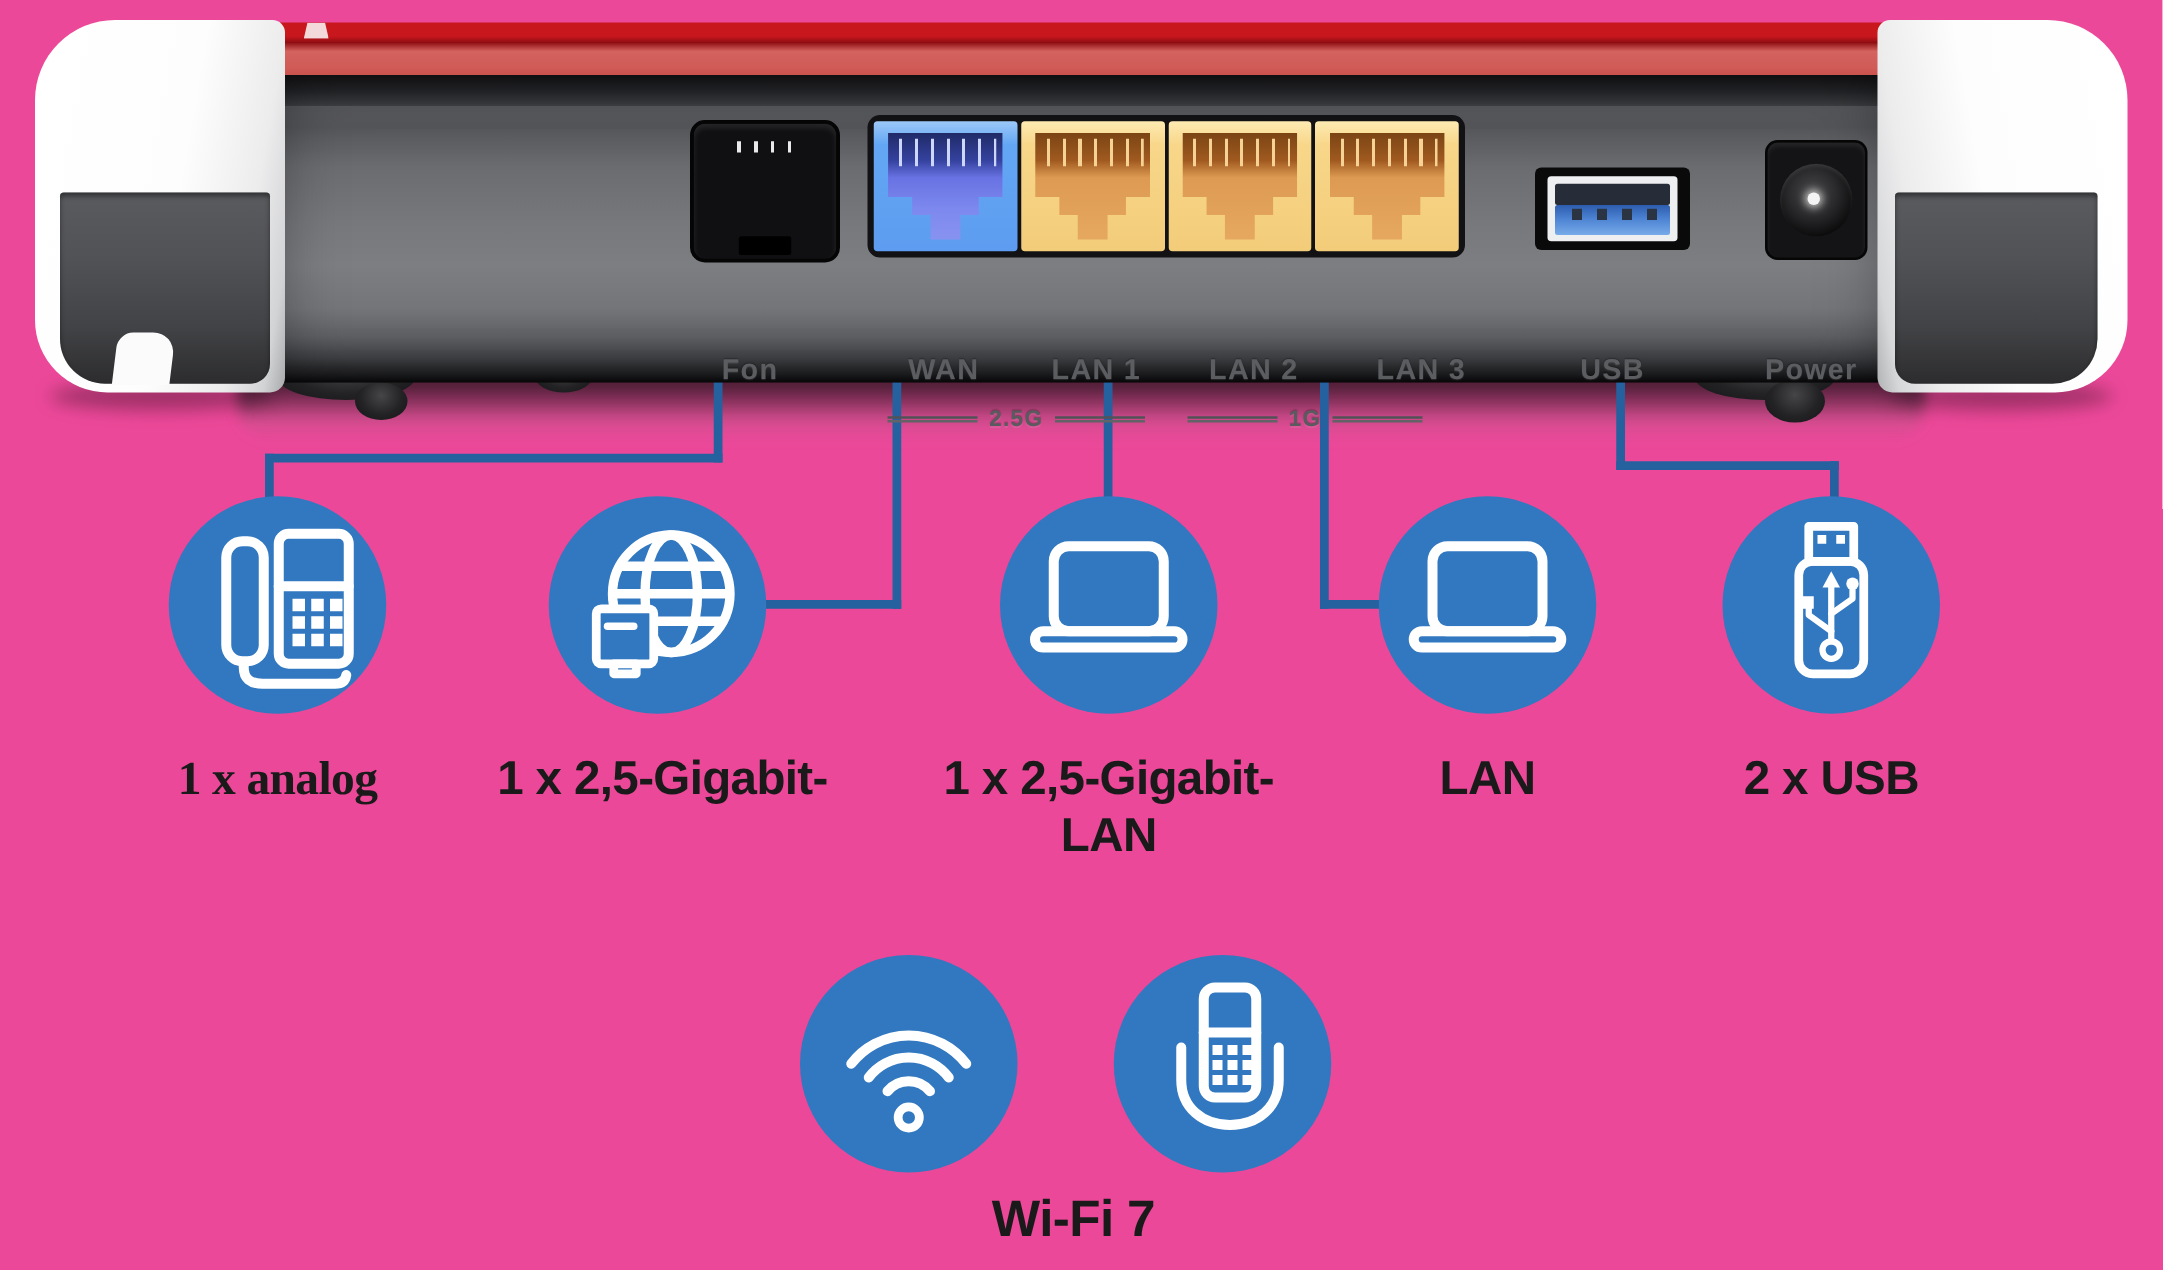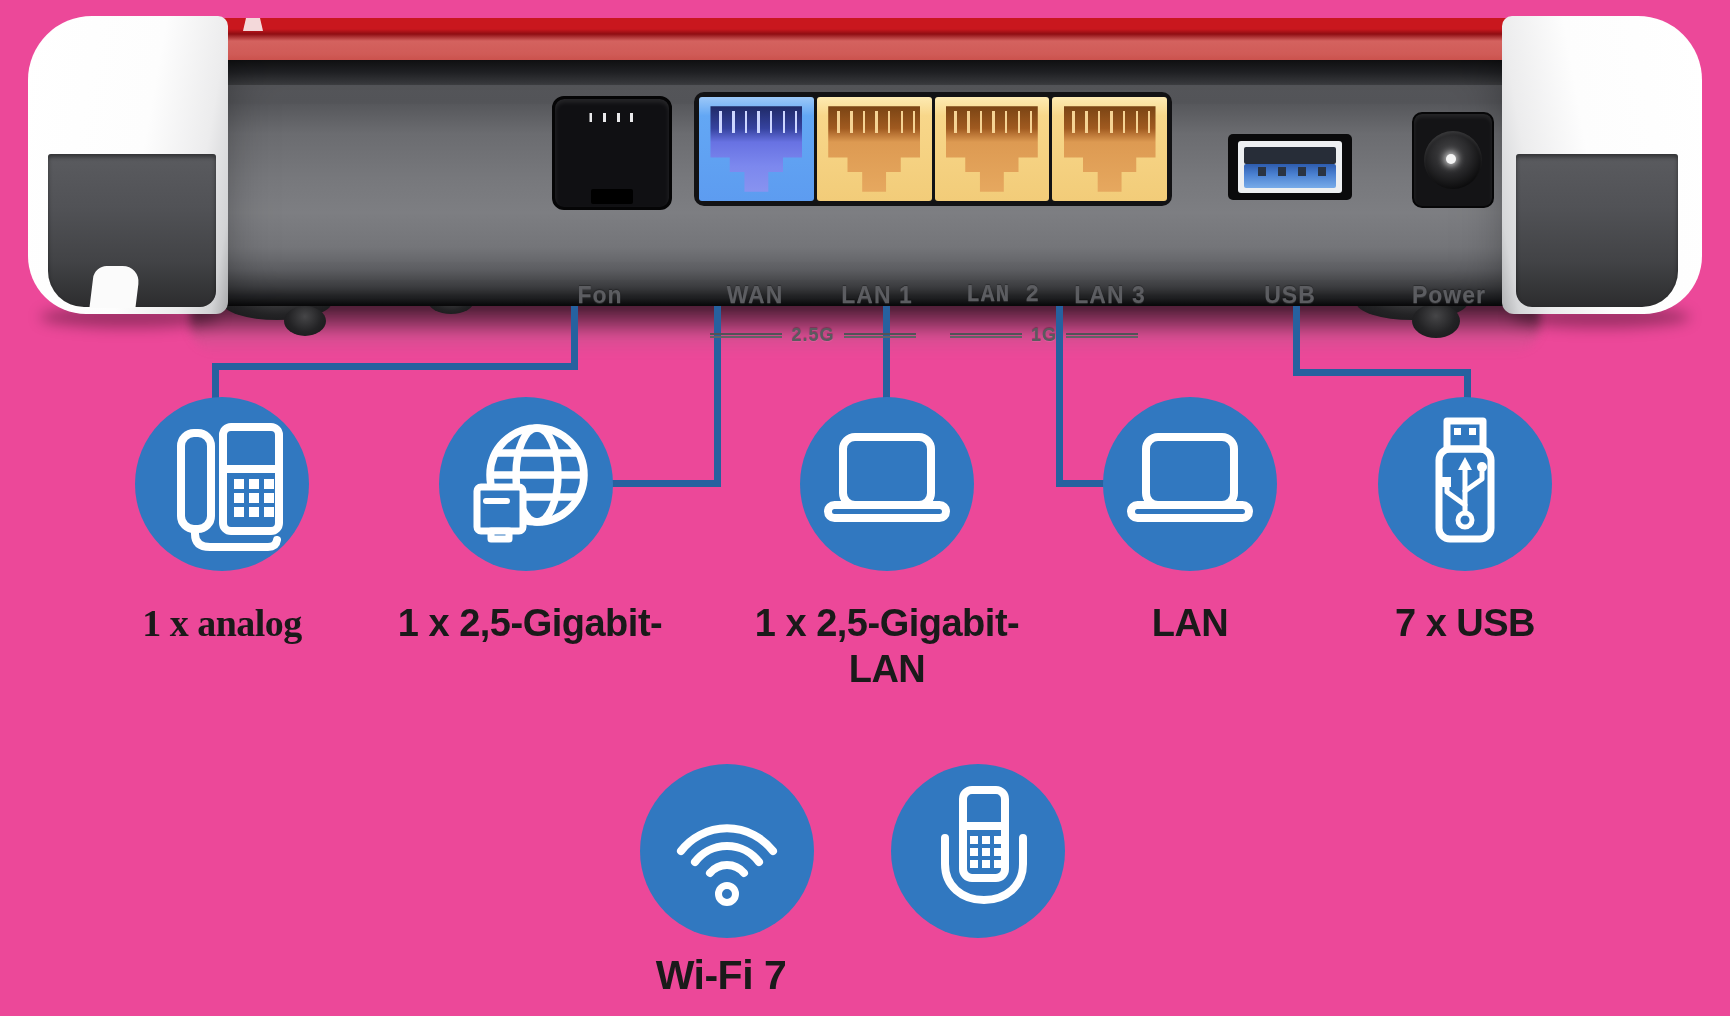--- a/index.html
+++ b/index.html
@@ -161,22 +161,22 @@
 
     <div class="abs power-port" style="left:1210px;top:52px;">
       <div class="power-circle">
           <div class="power-pin"></div>
         </div>
     </div>
 
     <div class="abs portlabel" style="left:333px;">Fon</div>
     <div class="abs portlabel" style="left:488px;">WAN</div>
     <div class="abs portlabel" style="left:610px;">LAN 1</div>
-    <div class="abs portlabel" style="left:736px;font-family:Liberation Mono, monospace;">LAN 2</div>
-    <div class="abs portlabel" style="left:843px;">LAN 3</div>
+    <div class="abs portlabel" style="left:736px;">LAN 2</div>
+    <div class="abs portlabel" style="left:870px;">LAN 3</div>
     <div class="abs portlabel" style="left:1023px;text-align:center;">USB</div>
     <div class="abs portlabel" style="left:1182px;">Power</div>
 
     <div class="abs spec" style="left:508px;width:206px;">
       <span class="dash"></span>
       <span>2.5G</span>
       <span class="dash"></span>
     </div>
     <div class="abs spec" style="left:748px;width:188px;">
       <span class="dash"></span>
@@ -277,21 +277,21 @@
     <div>1 x 2,5-Gigabit-</div>
   </div>
   <div class="abs toplabel" style="left:697px;">
     <div>1 x 2,5-Gigabit-</div>
     <div>LAN</div>
   </div>
   <div class="abs toplabel" style="left:1000px;">
     <div>LAN</div>
   </div>
   <div class="abs toplabel" style="left:1275px;">
-    <div>7 x USB</div>
+    <div>2 x USB</div>
   </div>
 
   <div class="abs callout-circle" style="left:640px;top:764px;">
     <svg width="174" height="174" viewBox="0 0 174 174">
       <g fill="none" stroke="#fff" stroke-width="8" stroke-linecap="round">
         <path d="M41,87 A58,58 0 0 1 133,87"></path>
         <path d="M55,98 A40,40 0 0 1 119,98"></path>
         <path d="M70,109 A22,22 0 0 1 104,109"></path>
         <circle cx="87" cy="130" r="8.5" stroke-width="7"></circle>
       </g>
@@ -311,17 +311,17 @@
         <rect x="79" y="84" width="8" height="8"></rect>
           <rect x="91" y="84" width="8" height="8"></rect>
           <rect x="103" y="84" width="8" height="8"></rect>
         <rect x="79" y="96" width="8" height="8"></rect>
           <rect x="91" y="96" width="8" height="8"></rect>
           <rect x="103" y="96" width="8" height="8"></rect>
       </g>
     </svg>
   </div>
 
-  <div class="abs bottomlabel" style="left:531px;">
+  <div class="abs bottomlabel" style="left:544px;text-align:right;">
     <div>Wi-Fi 7</div>
   </div>
 
 </div>
 
 </body></html>

